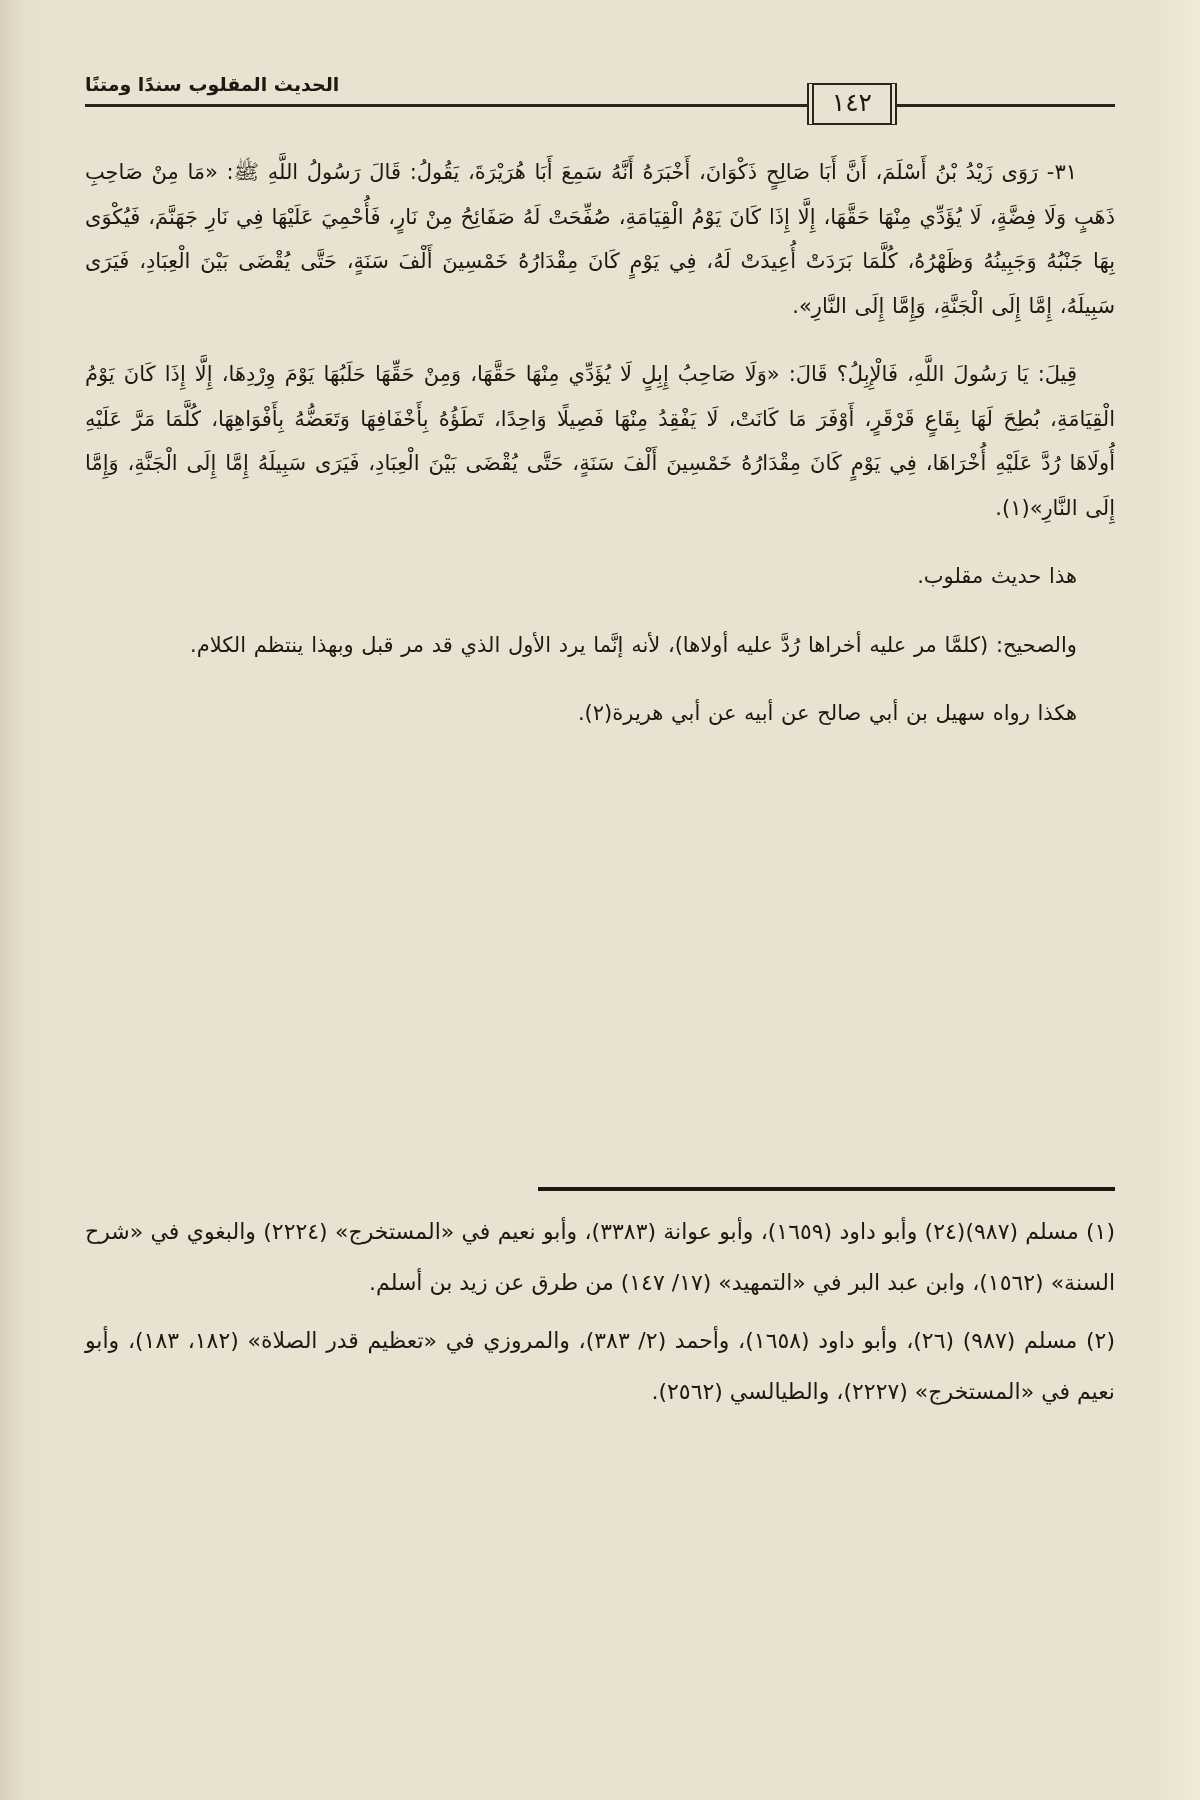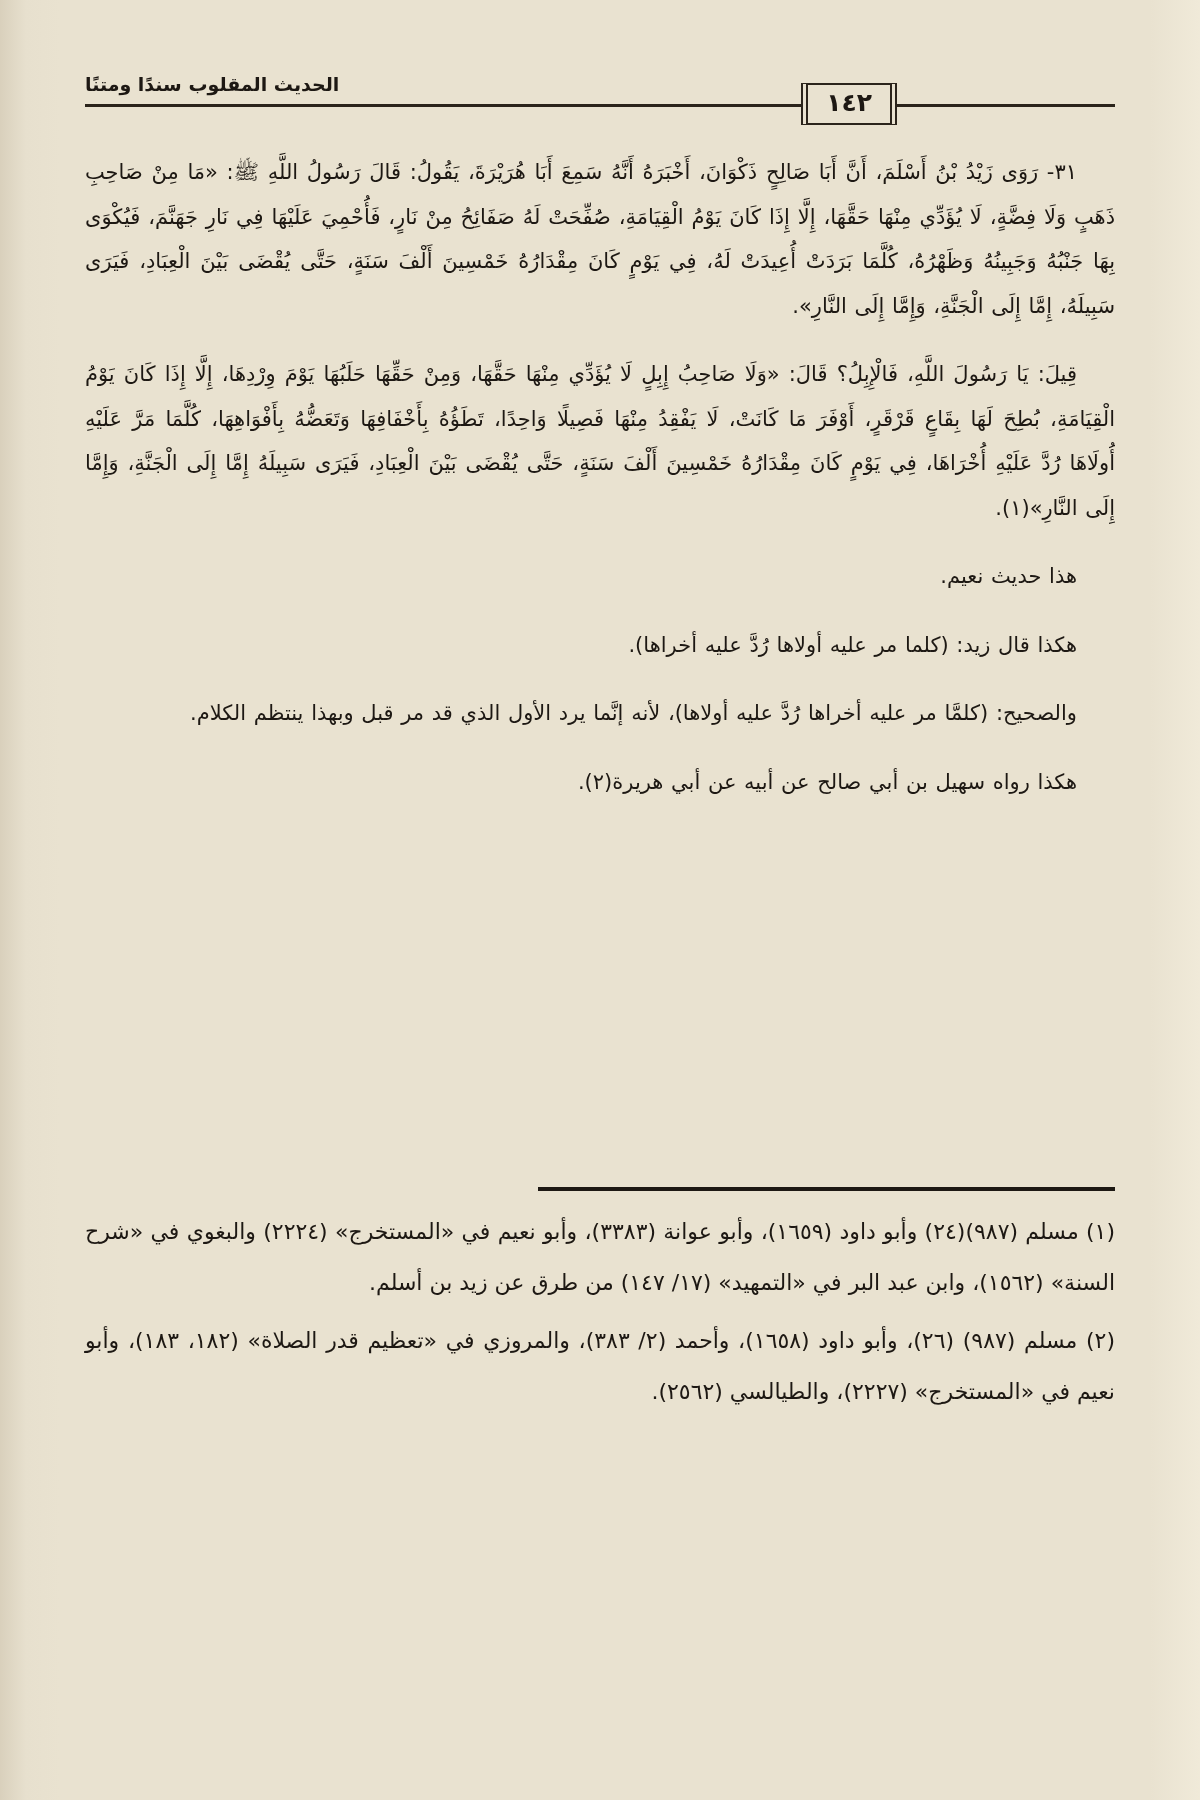--- a/index.html
+++ b/index.html
@@ -42,21 +42,21 @@
   .pagenum-box {
     position: absolute;
     right: 218px; bottom: -18px;
     background: #e9e2d0;
     border-left: 7px double #2b241b;
     border-right: 7px double #2b241b;
     border-top: 2px solid #2b241b;
     border-bottom: 2px solid #2b241b;
     padding: 2px 18px 4px;
     font-size: 25px;
-    font-weight: bold;
+    font-weight: normal;
     line-height: 1.3;
     z-index: 2;
   }
   
   .body-text {
     position: absolute;
     top: 150px; left: 85px; right: 85px; bottom: 560px;
     direction: rtl;
     text-align: justify;
     font-size: 21px;
@@ -98,22 +98,21 @@
     <span class="pagenum-box">
       <span>١٤٢</span>
     </span>
     <h1 class="chapter-title">الحديث المقلوب سندًا ومتنًا</h1>
     <div class="header-rule"></div>
   </header>
 
   <main class="body-text">
     <p>٣١- رَوَى زَيْدُ بْنُ أَسْلَمَ، أَنَّ أَبَا صَالِحٍ ذَكْوَانَ، أَخْبَرَهُ أَنَّهُ سَمِعَ أَبَا هُرَيْرَةَ، يَقُولُ: قَالَ رَسُولُ اللَّهِ ﷺ: «مَا مِنْ صَاحِبِ ذَهَبٍ وَلَا فِضَّةٍ، لَا يُؤَدِّي مِنْهَا حَقَّهَا، إِلَّا إِذَا كَانَ يَوْمُ الْقِيَامَةِ، صُفِّحَتْ لَهُ صَفَائِحُ مِنْ نَارٍ، فَأُحْمِيَ عَلَيْهَا فِي نَارِ جَهَنَّمَ، فَيُكْوَى بِهَا جَنْبُهُ وَجَبِينُهُ وَظَهْرُهُ، كُلَّمَا بَرَدَتْ أُعِيدَتْ لَهُ، فِي يَوْمٍ كَانَ مِقْدَارُهُ خَمْسِينَ أَلْفَ سَنَةٍ، حَتَّى يُقْضَى بَيْنَ الْعِبَادِ، فَيَرَى سَبِيلَهُ، إِمَّا إِلَى الْجَنَّةِ، وَإِمَّا إِلَى النَّارِ».</p>
     <p>قِيلَ: يَا رَسُولَ اللَّهِ، فَالْإِبِلُ؟ قَالَ: «وَلَا صَاحِبُ إِبِلٍ لَا يُؤَدِّي مِنْهَا حَقَّهَا، وَمِنْ حَقِّهَا حَلَبُهَا يَوْمَ وِرْدِهَا، إِلَّا إِذَا كَانَ يَوْمُ الْقِيَامَةِ، بُطِحَ لَهَا بِقَاعٍ قَرْقَرٍ، أَوْفَرَ مَا كَانَتْ، لَا يَفْقِدُ مِنْهَا فَصِيلًا وَاحِدًا، تَطَؤُهُ بِأَخْفَافِهَا وَتَعَضُّهُ بِأَفْوَاهِهَا، كُلَّمَا مَرَّ عَلَيْهِ أُولَاهَا رُدَّ عَلَيْهِ أُخْرَاهَا، فِي يَوْمٍ كَانَ مِقْدَارُهُ خَمْسِينَ أَلْفَ سَنَةٍ، حَتَّى يُقْضَى بَيْنَ الْعِبَادِ، فَيَرَى سَبِيلَهُ إِمَّا إِلَى الْجَنَّةِ، وَإِمَّا إِلَى النَّارِ»(١).</p>
-    <p>هذا حديث نعيم.</p>
-    <p>هكذا قال زيد: (كلما مر عليه أولاها رُدَّ عليه أخراها).</p>
+    <p>هذا حديث مقلوب.</p>
     <p>والصحيح: (كلمَّا مر عليه أخراها رُدَّ عليه أولاها)، لأنه إنَّما يرد الأول الذي قد مر قبل وبهذا ينتظم الكلام.</p>
     <p>هكذا رواه سهيل بن أبي صالح عن أبيه عن أبي هريرة(٢).</p>
   </main>
 
   <footer class="footnotes">
     <div class="footnote-rule"></div>
     <p>(١) مسلم (٩٨٧)(٢٤) وأبو داود (١٦٥٩)، وأبو عوانة (٣٣٨٣)، وأبو نعيم في «المستخرج» (٢٢٢٤) والبغوي في «شرح السنة» (١٥٦٢)، وابن عبد البر في «التمهيد» (١٧/ ١٤٧) من طرق عن زيد بن أسلم.</p>
     <p>(٢) مسلم (٩٨٧) (٢٦)، وأبو داود (١٦٥٨)، وأحمد (٢/ ٣٨٣)، والمروزي في «تعظيم قدر الصلاة» (١٨٢، ١٨٣)، وأبو نعيم في «المستخرج» (٢٢٢٧)، والطيالسي (٢٥٦٢).</p>
   </footer>
 

